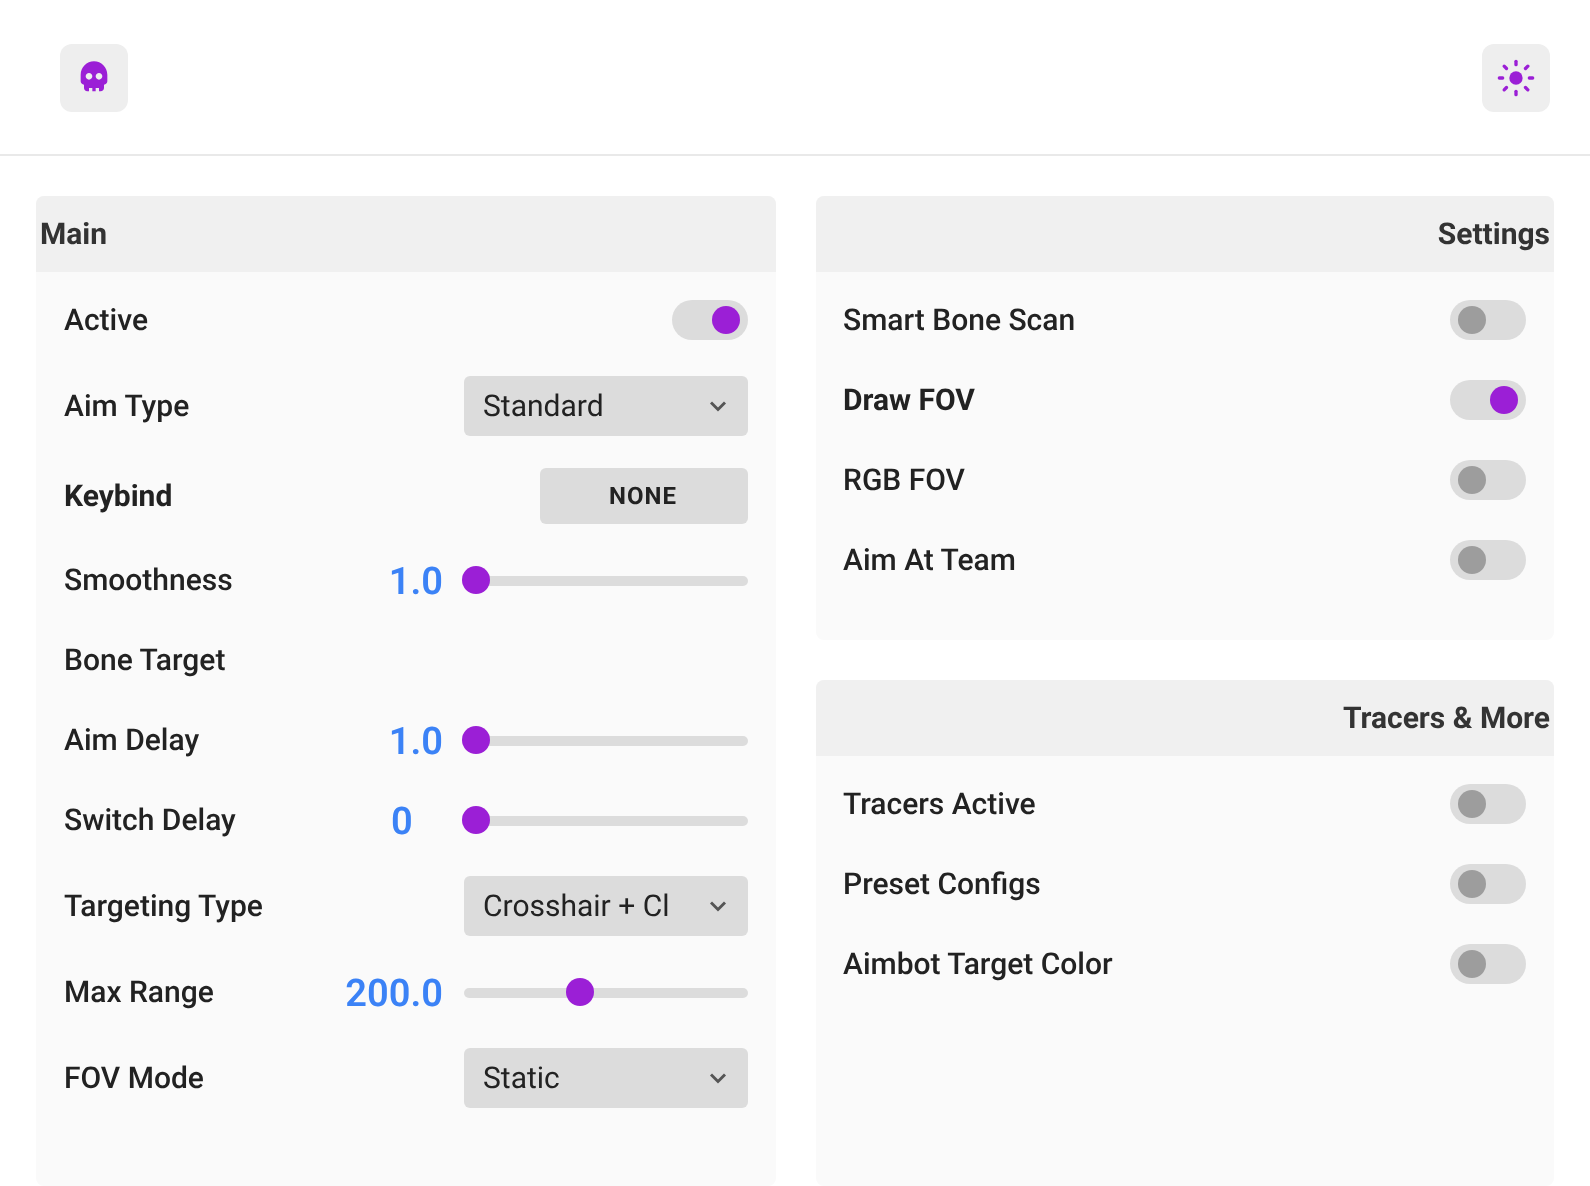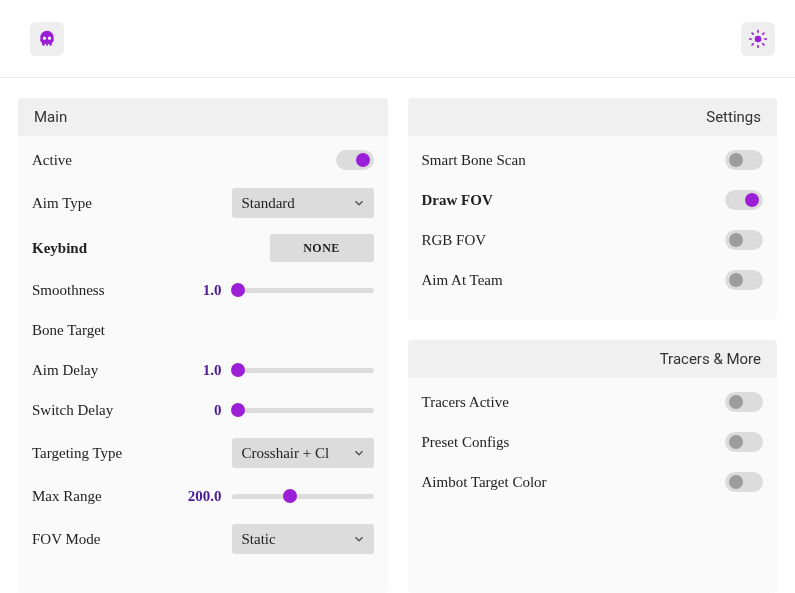--- a/index.html
+++ b/index.html
@@ -42,28 +42,27 @@
   .panel {
     background: #fafafa;
     border-radius: 4px;
     display: flex;
     flex-direction: column;
     overflow: hidden;
   }
   .panel.scroll { flex: 1 1 auto; }
   .panel-header {
     background: #f0f0f0;
-    padding: 10px 16px;
+    padding: 10px 2px;
     font-size: 15px;
-    font-weight: 400;
+    font-weight: 700;
     color: #333;
   }
   .panel-body {
     padding: 4px 0 20px 0;
-    font-family: Liberation Serif, serif;
   }
   .panel.scroll .panel-body {
     overflow: hidden;
   }
   .row {
     display: flex;
     align-items: center;
     justify-content: space-between;
     padding: 8px 14px;
     min-height: 40px;
@@ -141,25 +140,24 @@
   }
   
   .slider-wrap {
     display: flex;
     align-items: center;
     gap: 10px;
     flex: 1;
     justify-content: flex-end;
   }
   .slider-value {
-    font-size: 15px;
+    font-size: 19px;
     font-weight: 600;
-    color: #4c1d95;
+    color: #3b82f6;
     min-width: 26px;
-    text-align: right;
   }
   .slider {
     position: relative;
     width: 142px;
     height: 16px;
     display: flex;
     align-items: center;
   }
   .slider-track {
     position: absolute;

